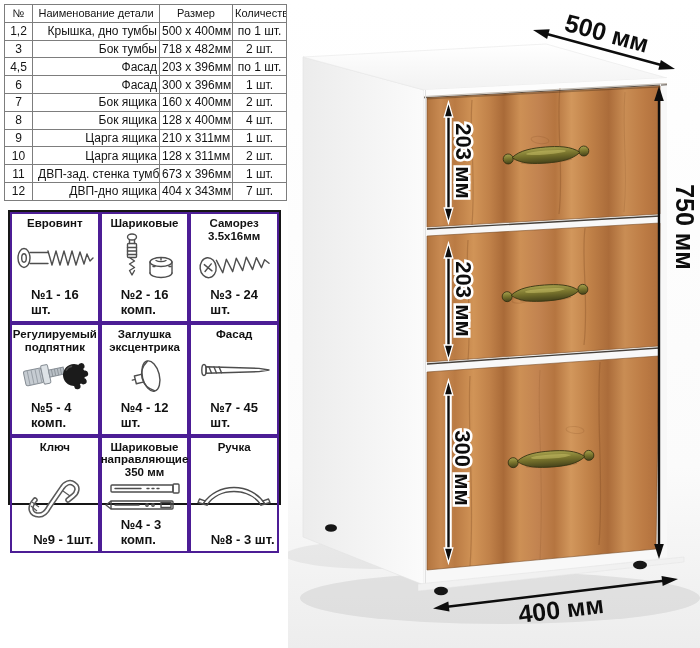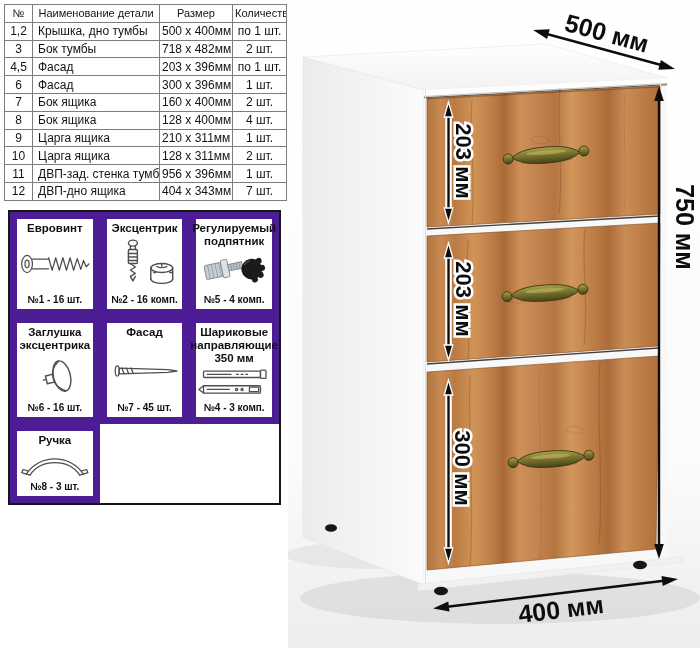--- a/index.html
+++ b/index.html
@@ -13,35 +13,35 @@
   table.parts{
     position:absolute;left:4px;top:4px;width:282px;
     border-collapse:collapse;background:#fff;table-layout:fixed;
   }
   .parts th,.parts td{
     border:1px solid #7d7d7d;color:#141414;height:16.8px;
     padding:0 2px;text-align:center;white-space:nowrap;overflow:hidden;
     font-size:12px;line-height:1;font-weight:normal;
   }
   .parts th{font-size:11px;}
-  .parts td.name{text-align:left;padding-left:5px;}
+  .parts td.name{text-align:right;padding-left:5px;}
 
   
   .hw{
     position:absolute;left:8px;top:210px;width:273px;height:295px;
     display:grid;grid-template-columns:1fr 1fr 1fr;grid-template-rows:1fr 1fr 1fr;
     border:2px solid #161616;background:#fff;box-sizing:border-box;
   }
   .hw-cell{
-    border:7px solid #4c1d95;display:flex;flex-direction:column;align-items:center;
+    border:2px solid #4c1d95;display:flex;flex-direction:column;align-items:center;
     justify-content:flex-start;padding:3px 2px 4px;min-width:0;box-sizing:border-box;
   }
   .hw-title{font-weight:bold;font-size:11.5px;text-align:center;line-height:1.12;color:#111;}
   .hw-icon{flex:1;display:flex;align-items:center;justify-content:center;width:100%;min-height:0;}
-  .hw-count{font-weight:bold;font-size:10px;color:#111;}
+  .hw-count{font-weight:bold;font-size:13px;color:#111;margin-left:17px;}
   .icon-svg{stroke:#4e4e4e;fill:none;stroke-width:1.4;stroke-linecap:round;stroke-linejoin:round;}
 
   
   .cab{position:absolute;left:288px;top:0;width:412px;height:648px;}
   .cab text{font-family:"Liberation Sans",sans-serif;font-weight:bold;fill:#0d0d0d;}
   .dim-big{font-size:25px;}
   .dim-drawer{font-size:22px;stroke:#ffffff;stroke-width:5px;paint-order:stroke;}
   .dimline{stroke:#0d0d0d;stroke-width:2.4;}
   .dimline-halo{stroke:#ffffff;stroke-width:6.5;}
   .dimhead{fill:#0d0d0d;}
@@ -114,21 +114,21 @@
         </tr>
       <tr>
           <td>10</td>
           <td class="name">Царга ящика</td>
           <td>128 х 311мм</td>
           <td>2 шт.</td>
         </tr>
       <tr>
           <td>11</td>
           <td class="name">ДВП-зад. стенка тумбы</td>
-          <td>956 х 396мм</td>
+          <td>673 х 396мм</td>
           <td>1 шт.</td>
         </tr>
       <tr>
           <td>12</td>
           <td class="name">ДВП-дно ящика</td>
           <td>404 х 343мм</td>
           <td>7 шт.</td>
         </tr>
     </tbody>
   </table>
@@ -142,38 +142,51 @@
           <ellipse cx="9" cy="18" rx="6" ry="9.5"></ellipse>
             <ellipse cx="9" cy="18" rx="2.3" ry="4.2"></ellipse>
           <path d="M15,12.5 H33 M15,23.5 H33"></path>
           <path d="M33,11 L37,25 L41,11 L45,25 L49,11 L53,25 L57,11 L61,25 L65,12 L69,24 L72,14 L75,21 L78,18"></path>
         </svg>
       </div>
       <div class="hw-count">№1 - 16 шт.</div>
     </div>
 
     <div class="hw-cell">
-      <div class="hw-title">Эксцентрик</div>
+      <div class="hw-title">Шариковые</div>
       <div class="hw-icon">
         <svg class="icon-svg" width="72" height="52" viewBox="0 0 72 52">
           <ellipse cx="24" cy="5" rx="4.5" ry="3"></ellipse>
           <path d="M21.5,7.5 v4 M26.5,7.5 v4"></path>
           <rect x="19.5" y="11.5" width="9" height="14" rx="1"></rect>
           <path d="M19.5,15.5 h9 M19.5,19 h9 M19.5,22.5 h9"></path>
           <path d="M21.5,25.5 L26.5,29 L21.5,32 L26.5,35.5 L21.5,38.5 L24,43 L26.5,38.5"></path>
           <ellipse cx="53" cy="30" rx="11" ry="4.5"></ellipse>
           <path d="M42,30 v11 M64,30 v11"></path>
           <path d="M42,41 a11,4.5 0 0 0 22,0"></path>
           <path d="M48,28.5 a6,2.5 0 0 0 10,0 M53,26 v2"></path>
           <path d="M45,34.5 h2 M63,34.5 h-2"></path>
         </svg>
       </div>
       <div class="hw-count">№2 - 16 комп.</div>
     </div>
 
+    <div class="hw-cell">
+      <div class="hw-title">Саморез 3.5х16мм</div>
+      <div class="hw-icon">
+        <svg class="icon-svg" width="76" height="44" viewBox="0 0 76 44">
+          <g transform="rotate(-6 38 22)">
+            <ellipse cx="12" cy="22" rx="8" ry="10"></ellipse>
+            <path d="M8.5,18.5 L15.5,25.5 M15.5,18.5 L8.5,25.5"></path>
+            <path d="M21,15.5 L26,28.5 L31,15.5 L36,28.5 L41,15.5 L46,28.5 L51,15.5 L56,28.5 L61,17 L65,27.5 L69,20 L73,24"></path>
+          </g>
+        </svg>
+      </div>
+      <div class="hw-count">№3 - 24 шт.</div>
+    </div>
 
     <div class="hw-cell">
       <div class="hw-title">Регулируемый подпятник</div>
       <div class="hw-icon">
         <svg width="76" height="46" viewBox="0 0 76 46">
           <g transform="rotate(-12 38 23)">
             <rect x="8" y="11" width="18" height="15" rx="2" fill="#c6ccd2" stroke="#868d94"></rect>
             <path d="M12,11 v15 M16,11 v15 M20,11 v15 M24,11 v15" stroke="#9aa1a8" fill="none"></path>
             <rect x="26" y="9" width="7" height="19" rx="1.5" fill="#dde2e6" stroke="#868d94"></rect>
             <rect x="33" y="15" width="15" height="7" fill="#b9c0c6" stroke="#868d94"></rect>
@@ -194,35 +207,46 @@
       <div class="hw-title">Заглушка эксцентрика</div>
       <div class="hw-icon">
         <svg class="icon-svg" width="70" height="46" viewBox="0 0 70 46">
           <g transform="rotate(-14 38 23)">
             <ellipse cx="42" cy="23" rx="8.5" ry="15.5"></ellipse>
             <path d="M42,8 C36,11.5 33,17 33,23 C33,29 36,34.5 42,38"></path>
             <path d="M33,19 h-7 v8 h7 M26,22.5 h-3"></path>
           </g>
         </svg>
       </div>
-      <div class="hw-count">№6 - 16 шт.</div>
+      <div class="hw-count">№4 - 12 шт.</div>
     </div>
 
     <div class="hw-cell">
       <div class="hw-title">Фасад</div>
       <div class="hw-icon">
         <svg class="icon-svg" width="78" height="28" viewBox="0 0 78 28">
           <ellipse cx="9" cy="14" rx="2.2" ry="5.5"></ellipse>
           <path d="M11,10.8 L64,12.4 L74,14 L64,15.6 L11,17.2 Z"></path>
           <path d="M14,10.9 l2.5,6 M19,10.9 l2.5,6 M24,10.8 l2.5,6"></path>
         </svg>
       </div>
       <div class="hw-count">№7 - 45 шт.</div>
     </div>
 
+    <div class="hw-cell">
+      <div class="hw-title">Ключ</div>
+      <div class="hw-icon">
+        <svg width="72" height="50" viewBox="0 0 72 50">
+          <path d="M16,32 c-7,8 -4,15 4,15 c5,0 8,-4 10,-8 l13,-19 c3,-5 8,-7 12,-4 c5,3 3,9 -1,12 l-5,4" stroke="#5a5a5a" stroke-width="5.5" fill="none" stroke-linecap="round"></path>
+          <path d="M16,32 c-7,8 -4,15 4,15 c5,0 8,-4 10,-8 l13,-19 c3,-5 8,-7 12,-4 c5,3 3,9 -1,12 l-5,4" stroke="#ffffff" stroke-width="2.4" fill="none" stroke-linecap="round"></path>
+          <path d="M13,34 l7,5 M12,38 l6,5 M44,23 l7,5" stroke="#5a5a5a" stroke-width="1.2" fill="none"></path>
+        </svg>
+      </div>
+      <div class="hw-count">№9 - 1шт.</div>
+    </div>
 
     <div class="hw-cell">
       <div class="hw-title">Шариковые направляющие 350 мм</div>
       <div class="hw-icon">
         <svg class="icon-svg" width="78" height="38" viewBox="0 0 78 38">
           <rect x="6" y="6" width="62" height="7" rx="1"></rect>
           <path d="M10,9.5 h26 M42,9.5 h2 M47,9.5 h2 M52,9.5 h2"></path>
           <rect x="68" y="5" width="6" height="9" rx="1"></rect>
           <rect x="6" y="22" width="62" height="8" rx="1"></rect>
           <path d="M6,22 l-5,4 l5,4"></path>

